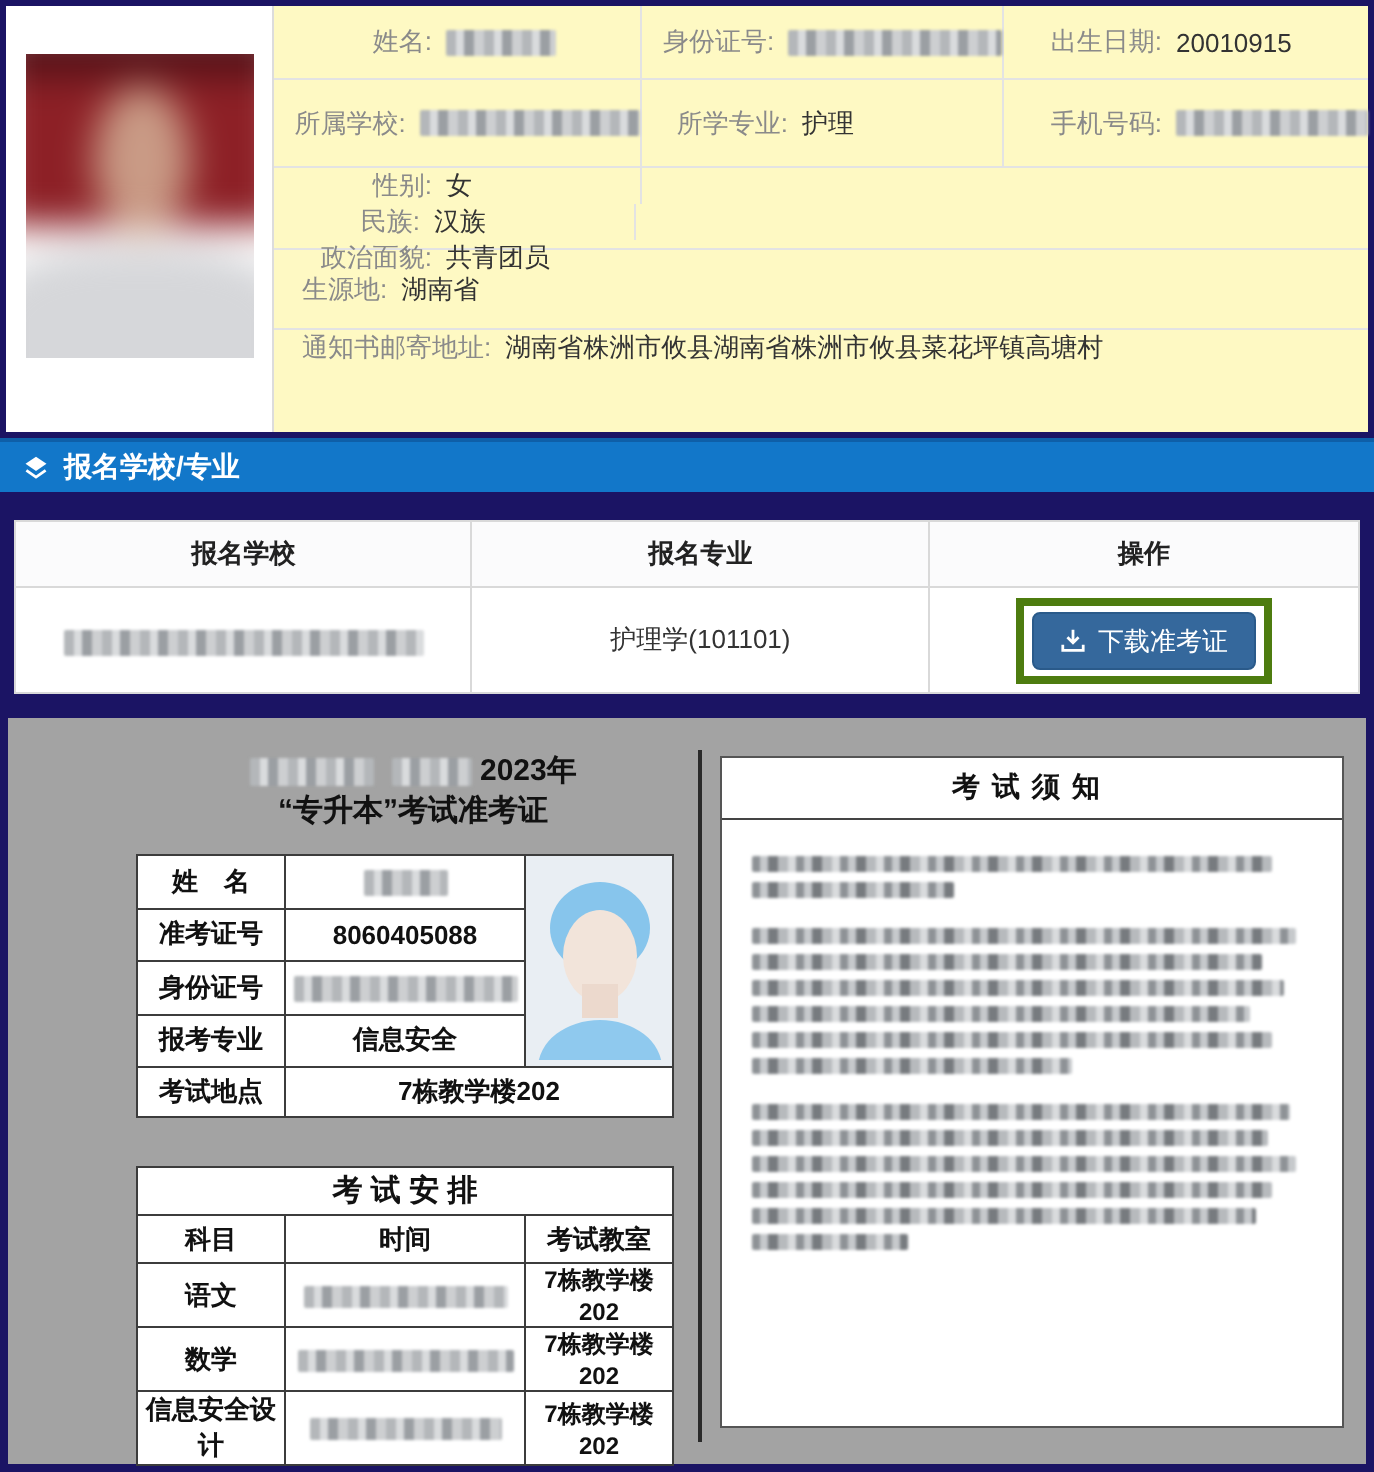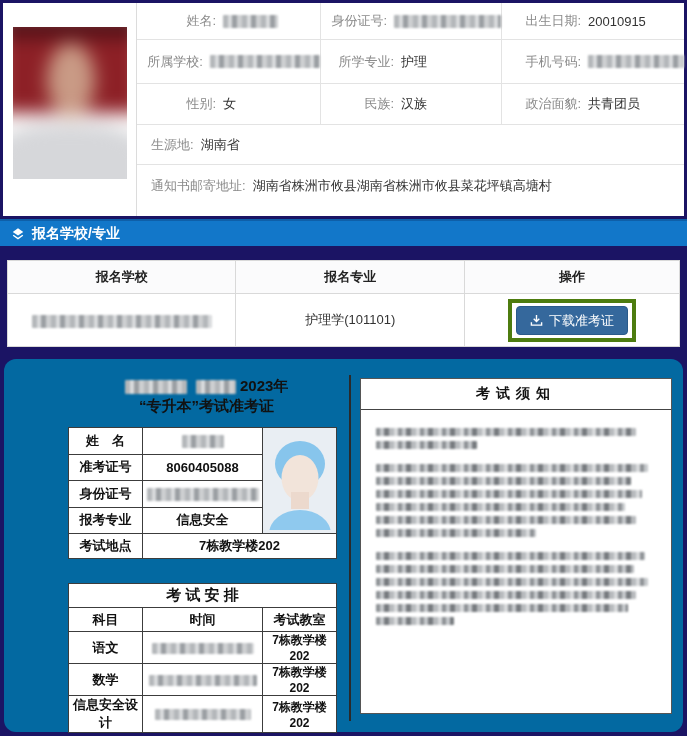--- a/index.html
+++ b/index.html
@@ -4,37 +4,37 @@
 <style>
   html,body { margin:0; padding:0; background:#fff; }
   .page {
     position:relative; width:687px; height:736px; overflow:hidden;
     background:#1b1464;
     font-family:"Liberation Sans","DejaVu Sans",sans-serif;
   }
   
   .top-panel {
     position:absolute; top:3px; left:3px; width:681px; height:213px;
-    background:#ffffff; display:flex; box-sizing:border-box;
+    background:#fef9c3; display:flex; box-sizing:border-box;
   }
   .photo-cell {
     width:140px; border-right:1px solid #dcdcdc; box-sizing:border-box;
     display:flex; justify-content:center; align-items:flex-start; padding-top:24px;
     background:#fff;
   }
   .photo { width:114px; height:152px; position:relative; overflow:hidden; background:#fff; }
   .photo-blur { position:absolute; inset:-14px; filter:blur(9px); }
   .pb-red  { position:absolute; top:0; left:0; right:0; height:100px; background:#8d2026; }
   .pb-dark { position:absolute; top:0; left:0; right:0; height:26px; background:#571218; }
   .pb-face { position:absolute; top:30px; left:34%; width:34%; height:74px; border-radius:50%; background:#c99a85; }
   .pb-body { position:absolute; bottom:-8px; left:-6px; right:-6px; height:78px; border-radius:40% 40% 0 0; background:#d6d7da; }
   .form-grid { flex:1; display:flex; flex-direction:column; font-size:13px; box-sizing:border-box; }
   .f-row { display:flex; border-bottom:1px solid #e3e3e3; box-sizing:border-box; }
   .f-row:last-child { border-bottom:none; }
-  .h37{height:37px;} .h44{height:44px;} .h41{height:41px;} .h40{height:40px;}
+  .h37{height:37px;} .h44{height:44px;} .h41{height:41px;flex-direction:column;} .h40{height:40px;}
   .f-cell { display:flex; align-items:center; border-right:1px solid #e3e3e3; box-sizing:border-box; }
   .f-cell.c1{ width:184px; } .f-cell.c2{ width:181px; } .f-cell.c3{ flex:1; border-right:none; }
   .f-label { color:#8a8a8a; text-align:right; padding-right:7px; box-sizing:border-box; white-space:nowrap; }
   .c1 .f-label{ width:86px; } .c2 .f-label{ width:80px; } .c3 .f-label{ width:86px; }
   .f-value { color:#333; }
   .f-span { width:100%; border-right:none; padding-left:14px; }
   .f-span .f-label { width:auto; }
   .redact {
     display:inline-block; height:13px; border-radius:1px; vertical-align:middle;
     background:repeating-linear-gradient(90deg,#b4b7ba 0 5px,#d9dbdd 5px 9px,#9b9fa3 9px 14px,#cdcfd1 14px 19px);
@@ -60,21 +60,21 @@
   .red-box { display:inline-block; border:4px solid #4d7c0f; padding:3px 4px; line-height:0; }
   .dl-btn {
     display:inline-flex; align-items:center; gap:6px;
     background:#35689c; color:#fff; border:1px solid #2a5a8a; border-radius:4px;
     padding:7px 13px; font-size:13px; line-height:13px; cursor:pointer;
     font-family:inherit;
   }
   
   .navy-band { position:absolute; top:347px; left:0; width:687px; height:12px; background:#1b1464; }
   
-  .bottom-panel { position:absolute; top:359px; left:4px; width:679px; height:373px; background:#0369a1;border-radius:12px; }
+  .bottom-panel { position:absolute; top:359px; left:4px; width:679px; height:373px; background:#a3a3a3; }
   .ticket-title { position:absolute; top:17px; left:55px; width:295px; text-align:center; font-weight:bold; font-size:15px; color:#111; line-height:20px; }
   .tkt-table { border-collapse:collapse; font-size:13px; font-weight:bold; color:#111; background:#fff; }
   .tkt-table td { border:1.6px solid #3c3c3c; text-align:center; padding:0 2px; box-sizing:border-box; }
   .info-table { position:absolute; top:68px; left:64px; }
   .info-table td { height:25px; }
   .col-lab{ width:74px; } .col-val{ width:120px; } .col-pho{ width:74px;margin-left:36px; }
   .avatar-td { padding:0 !important; background:#e9eef3; }
   .sch-table { position:absolute; top:224px; left:64px; }
   .sch-table td { height:24px; font-size:12px; }
   .sch-table .sch-head td { font-size:13px; }

